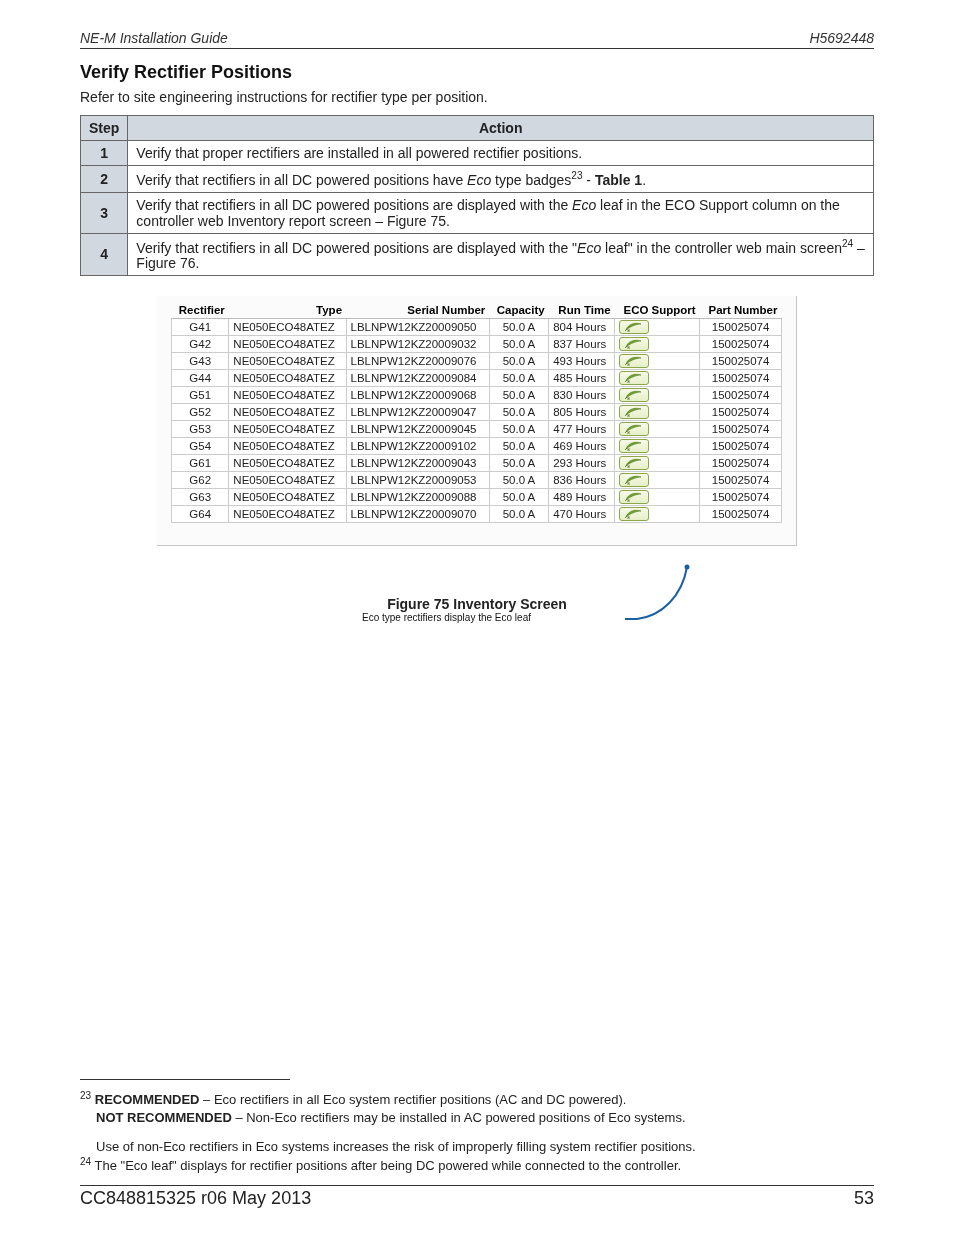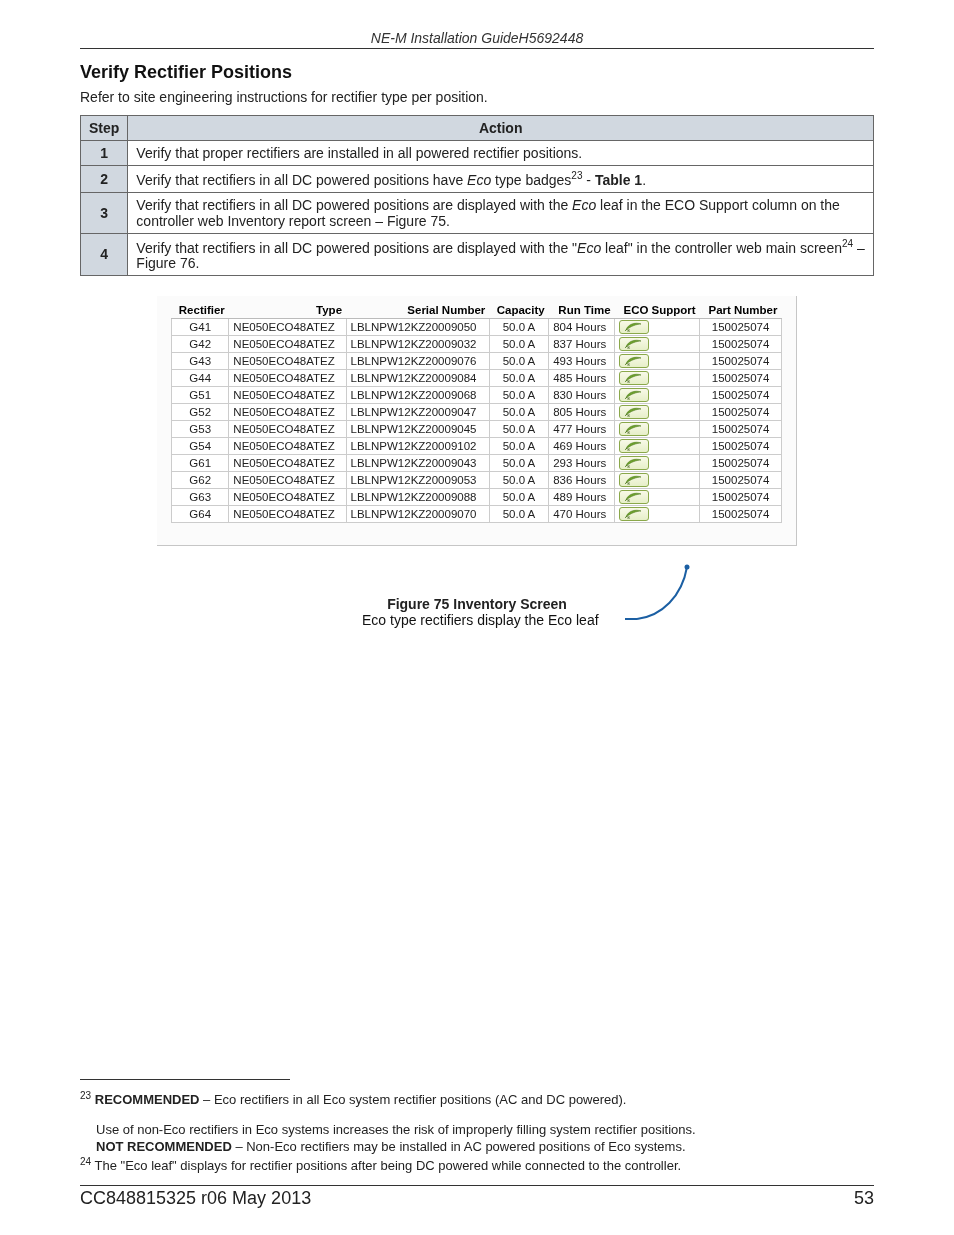--- a/index.html
+++ b/index.html
@@ -7,21 +7,21 @@
       width: 954px;
       height: 1235px;
       background: #fff;
       font-family: "Segoe UI", "Myriad Pro", Arial, sans-serif;
       color: #222;
       position: relative;
       padding: 30px 80px 0 80px;
     }
     .header {
       display: flex;
-      justify-content: center;
+      justify-content: space-between;
       border-bottom: 1px solid #333;
       padding-bottom: 2px;
       font-style: italic;
       font-size: 14px;
       color: #333;
     }
     .section-title {
       font-weight: 700;
       font-size: 18px;
       margin-top: 13px;
@@ -103,21 +103,21 @@
     }
     .eco-leaf svg { vertical-align: middle; }
 
     .callout-svg {
       position: absolute;
       left: 0; top: 0;
       pointer-events: none;
     }
     .callout-text {
       position: absolute;
-      font-size: 14px;
+      font-size: 10px;
       color: #111;
       top: 316px;
       left: 205px;
       white-space: nowrap;
     }
     .figure-caption {
       text-align: center;
       font-weight: 700;
       font-size: 14px;
       margin-top: 50px;
@@ -371,21 +371,21 @@
     <line x1="480" y1="323" x2="468" y2="323" stroke="#1b5fa3" stroke-width="2"></line>
   </svg>
   <div class="callout-text">Eco type rectifiers display the Eco leaf</div>
 </div>
 
 <div class="figure-caption">Figure 75 Inventory Screen</div>
 
 <div class="footnotes">
   <hr class="footnote-rule">
   <p><span class="fn-num">23</span> <span class="bold">RECOMMENDED</span><span> – Eco rectifiers in all Eco system rectifier positions (AC and DC powered).</span></p>
+  <p class="indent"><span class="bold">NOT RECOMMENDED</span><span> – Non-Eco rectifiers may be installed in AC powered positions of Eco systems.</span></p>
   <p class="indent" style="margin-top:14px;">Use of non-Eco rectifiers in Eco systems increases the risk of improperly filling system rectifier positions.</p>
-  <p class="indent"><span class="bold">NOT RECOMMENDED</span><span> – Non-Eco rectifiers may be installed in AC powered positions of Eco systems.</span></p>
   <p><span class="fn-num">24</span> <span>The "Eco leaf" displays for rectifier positions after being DC powered while connected to the controller.</span></p>
 </div>
 
 <div class="footer">
   <span>CC848815325  r06  May 2013</span>
   <span>53</span>
 </div>
 
 </body></html>

